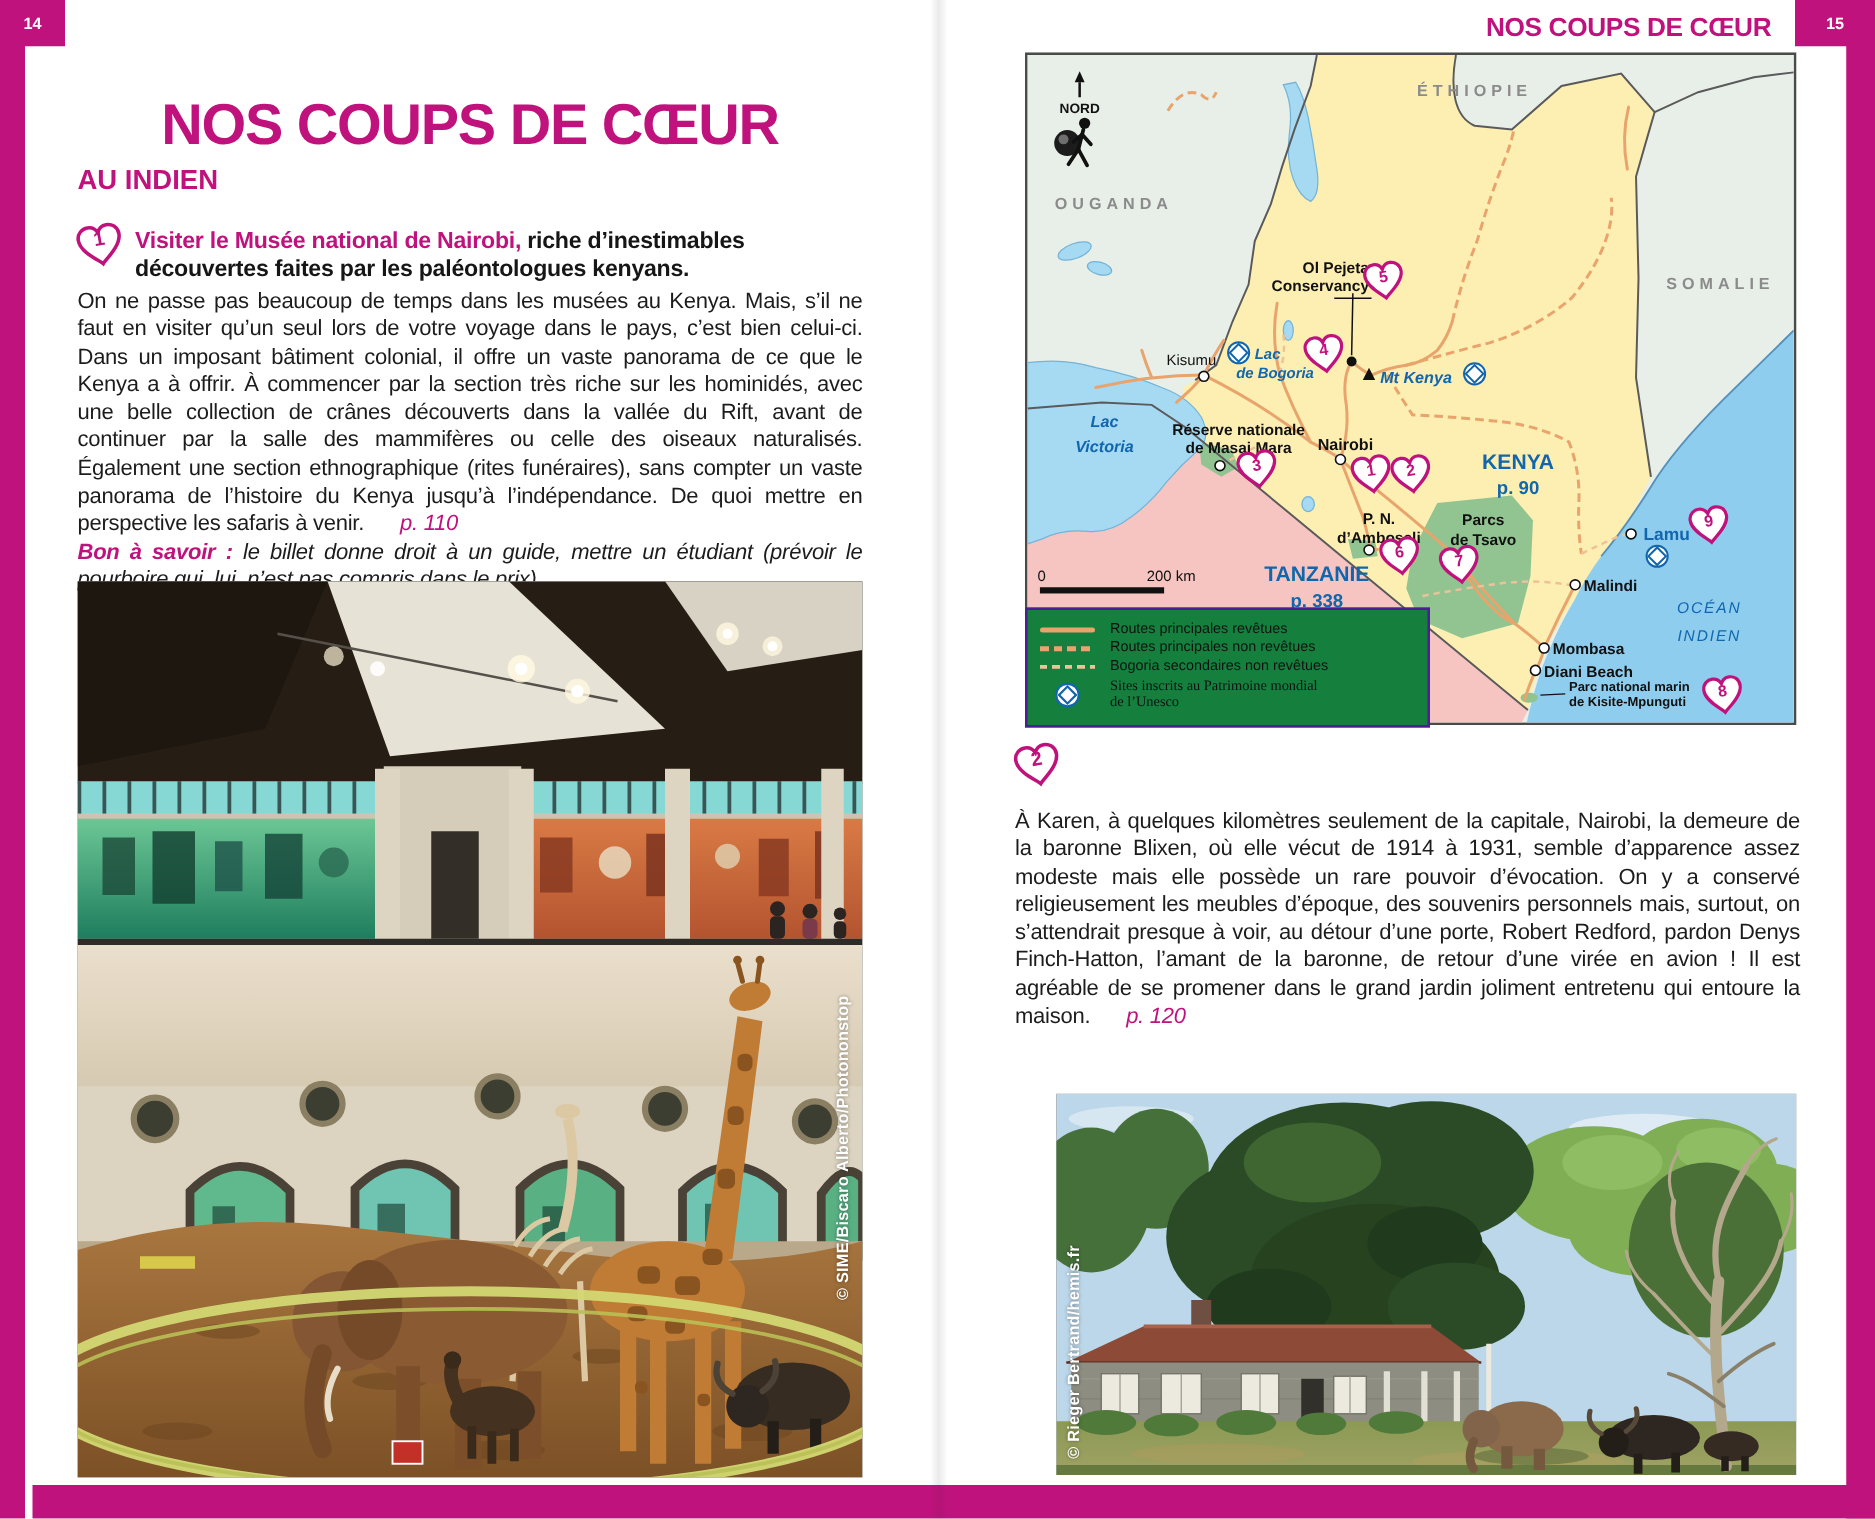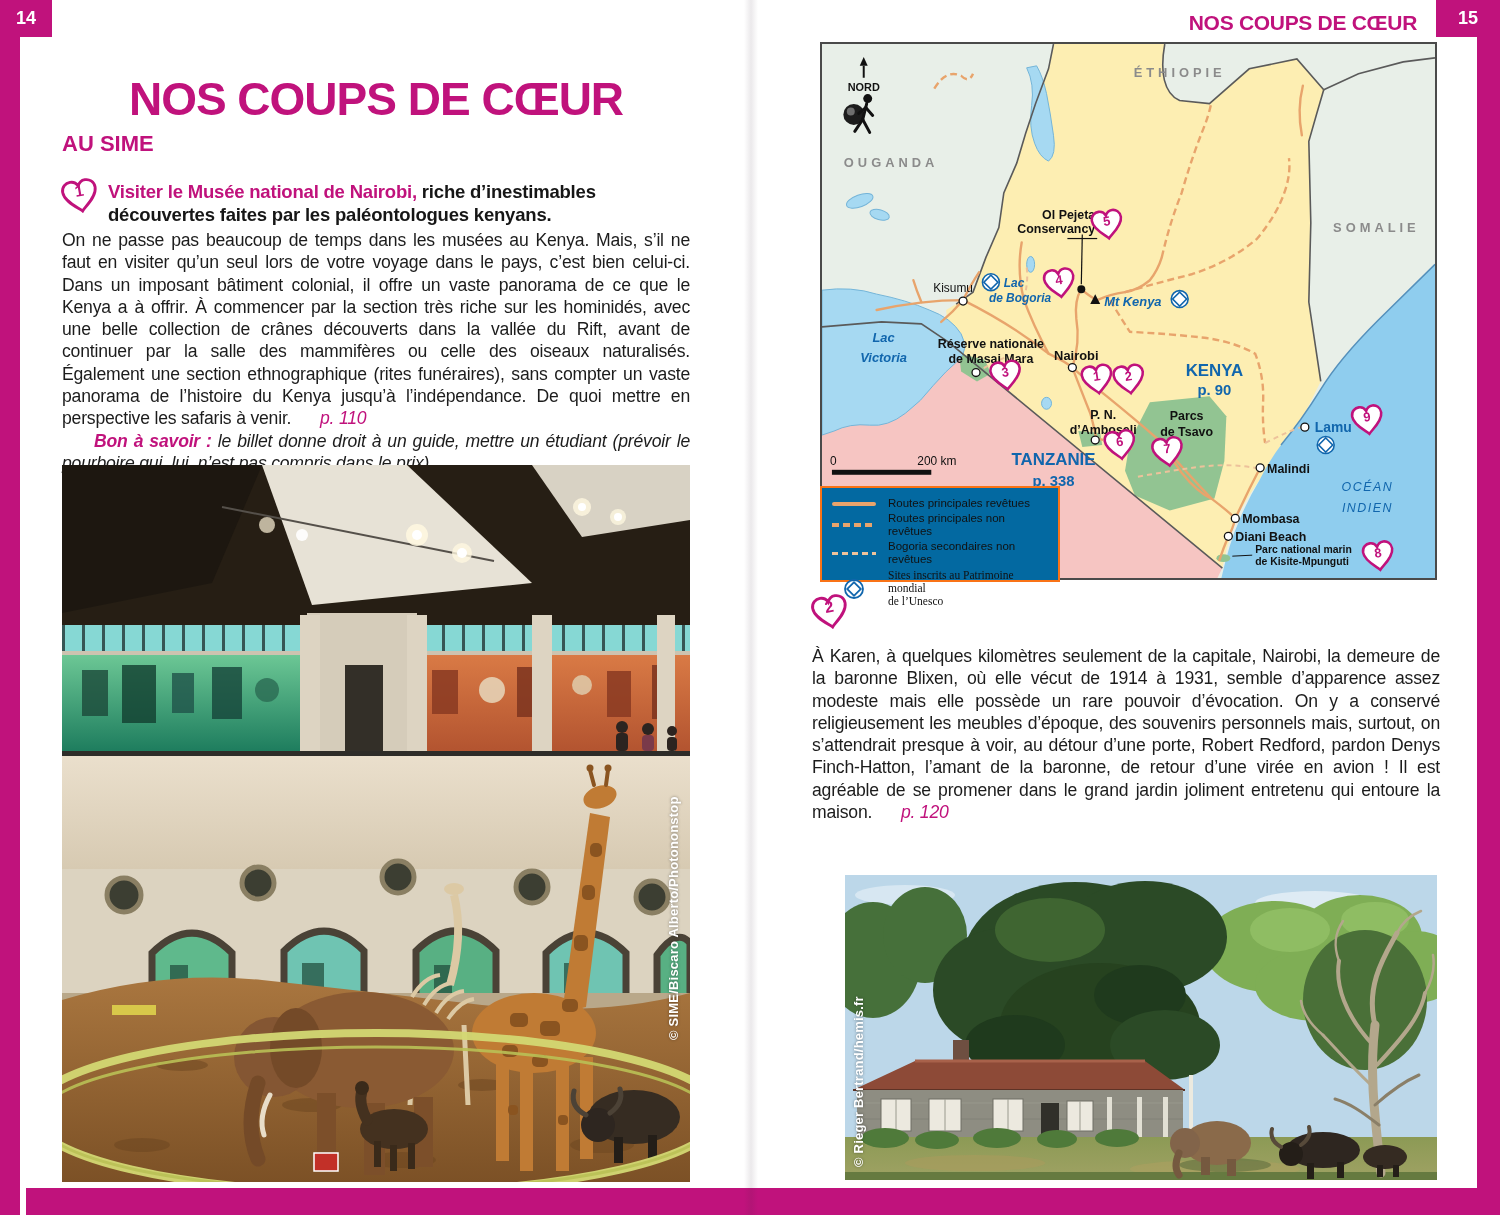--- a/index.html
+++ b/index.html
@@ -4,48 +4,48 @@
 <style>
   :root{ --magenta:#c0127c; --mapblue:#1166ad; }
   html,body{margin:0;padding:0;background:#ffffff;}
   .sheet{position:relative;width:1500px;height:1215px;background:#fff;overflow:hidden;
          font-family:"Liberation Sans",sans-serif;color:#1c1c1c;}
   .abs{position:absolute;}
   
   .bar-left{left:0;top:0;width:20px;height:1215px;background:var(--magenta);}
   .bar-right{left:1477px;top:0;width:23px;height:1215px;background:var(--magenta);}
   .bar-bottom{left:26px;top:1188px;width:1474px;height:27px;background:var(--magenta);}
-  .pagenum{background:var(--magenta);color:#fff;font-weight:bold;font-size:18px;
+  .pagenum{background:var(--magenta);color:#fff;font-weight:bold;font-size:13px;
            display:flex;align-items:center;justify-content:center;}
   .pn-left{left:0;top:0;width:52px;height:37px;}
   .pn-right{left:1436px;top:0;width:64px;height:37px;}
   .gutter{left:744px;top:0;width:14px;height:1215px;
           background:linear-gradient(90deg,transparent,rgba(60,40,60,.10) 50%,transparent);}
   
   .title{left:62px;top:72px;width:628px;text-align:center;font-size:46px;font-weight:bold;
          color:var(--magenta);letter-spacing:-1px;}
   .section-head{left:62px;top:131px;font-size:22px;font-weight:bold;color:var(--magenta);}
   .running{left:950px;top:11px;width:467px;text-align:right;font-size:21px;font-weight:bold;
            color:var(--magenta);letter-spacing:-0.3px;}
   .item-heading{font-size:18.5px;font-weight:bold;line-height:23px;letter-spacing:-0.2px;color:#161616;}
   .mag{color:var(--magenta);}
   .ital{font-style:italic;}
   .flow{font-size:17.6px;line-height:22.3px;text-align:justify;letter-spacing:-0.2px;color:#1c1c1c;}
   .pref{color:var(--magenta);font-style:italic;margin-left:24px;}
   .tip{font-style:italic;}
-  .tiplabel{color:var(--magenta);font-weight:bold;margin-left:32px;}
+  .tiplabel{color:var(--magenta);font-weight:bold;}
   .heart-badge svg{transform:rotate(-10deg);}
   .heart-path{fill:#fff;stroke:var(--magenta);stroke-width:1.8;}
   .heart-num{fill:var(--magenta);font-weight:bold;font-family:"Liberation Sans",sans-serif;}
   
   .map{left:820px;top:42px;width:617px;height:538px;border:2px solid #4a4a4a;
        box-sizing:border-box;background:#e8efe8;}
   .map svg.mapsvg{position:absolute;left:0;top:0;width:100%;height:100%;}
-  .legend{position:absolute;left:-2px;top:442px;width:240px;height:96px;background:#0369a1;
-          border:2px solid #f97316;box-sizing:border-box;padding:7px 8px 4px 10px;}
+  .legend{position:absolute;left:-2px;top:442px;width:324px;height:96px;background:#15803d;
+          border:2px solid #4c1d95;box-sizing:border-box;padding:7px 8px 4px 10px;}
   .leg-row{display:flex;align-items:center;margin:2px 0;}
   .leg-sample{width:44px;flex:0 0 44px;margin-right:12px;}
   .leg-solid{height:4px;background:#e8a46c;border-radius:2px;}
   .leg-dash1{height:4px;background:repeating-linear-gradient(90deg,#e8a46c 0,#e8a46c 7px,transparent 7px,transparent 11px);}
   .leg-dash2{height:3px;background:repeating-linear-gradient(90deg,#edc29b 0,#edc29b 6px,transparent 6px,transparent 10px);}
   .leg-text{font-size:11.5px;line-height:13px;color:#111;}
   .leg-unesco{margin-top:3px;font-family:Liberation Serif, serif;}
   
   .photo{overflow:hidden;background:#888;}
   .photo svg{position:absolute;left:0;top:0;width:100%;height:100%;}
@@ -60,21 +60,21 @@
 
   <div class="abs bar-left"></div>
   <div class="abs bar-right"></div>
   <div class="abs bar-bottom"></div>
   <div class="abs gutter"></div>
   <div class="abs pagenum pn-left">14</div>
   <div class="abs pagenum pn-right">15</div>
   <div class="abs running">NOS COUPS DE CŒUR</div>
 
   <h1 class="abs title" style="margin:0;">NOS COUPS DE CŒUR</h1>
-  <div class="abs section-head">AU SIME</div>
+  <div class="abs section-head">AU INDIEN</div>
 
   <div class="abs heart-badge" style="left:61px;top:178px;">
     <svg width="38" height="36" viewBox="0 0 24 22">
       <path class="heart-path" d="M12,20.6 C10.2,18.4 1.6,13.2 1.6,7 C1.6,3.3 4.5,1.4 7.2,1.4 C9.2,1.4 11.1,2.6 12,4.6 C12.9,2.6 14.8,1.4 16.8,1.4 C19.5,1.4 22.4,3.3 22.4,7 C22.4,13.2 13.8,18.4 12,20.6 Z"></path>
       <text class="heart-num" x="12" y="11.2" font-size="10" text-anchor="middle">1</text>
     </svg>
   </div>
   <div class="abs item-heading" style="left:108px;top:180px;width:588px;">
     <span class="mag">Visiter le Musée national de Nairobi, </span><span>riche d’inestimables découvertes faites par les paléontologues kenyans.</span>
   </div>

